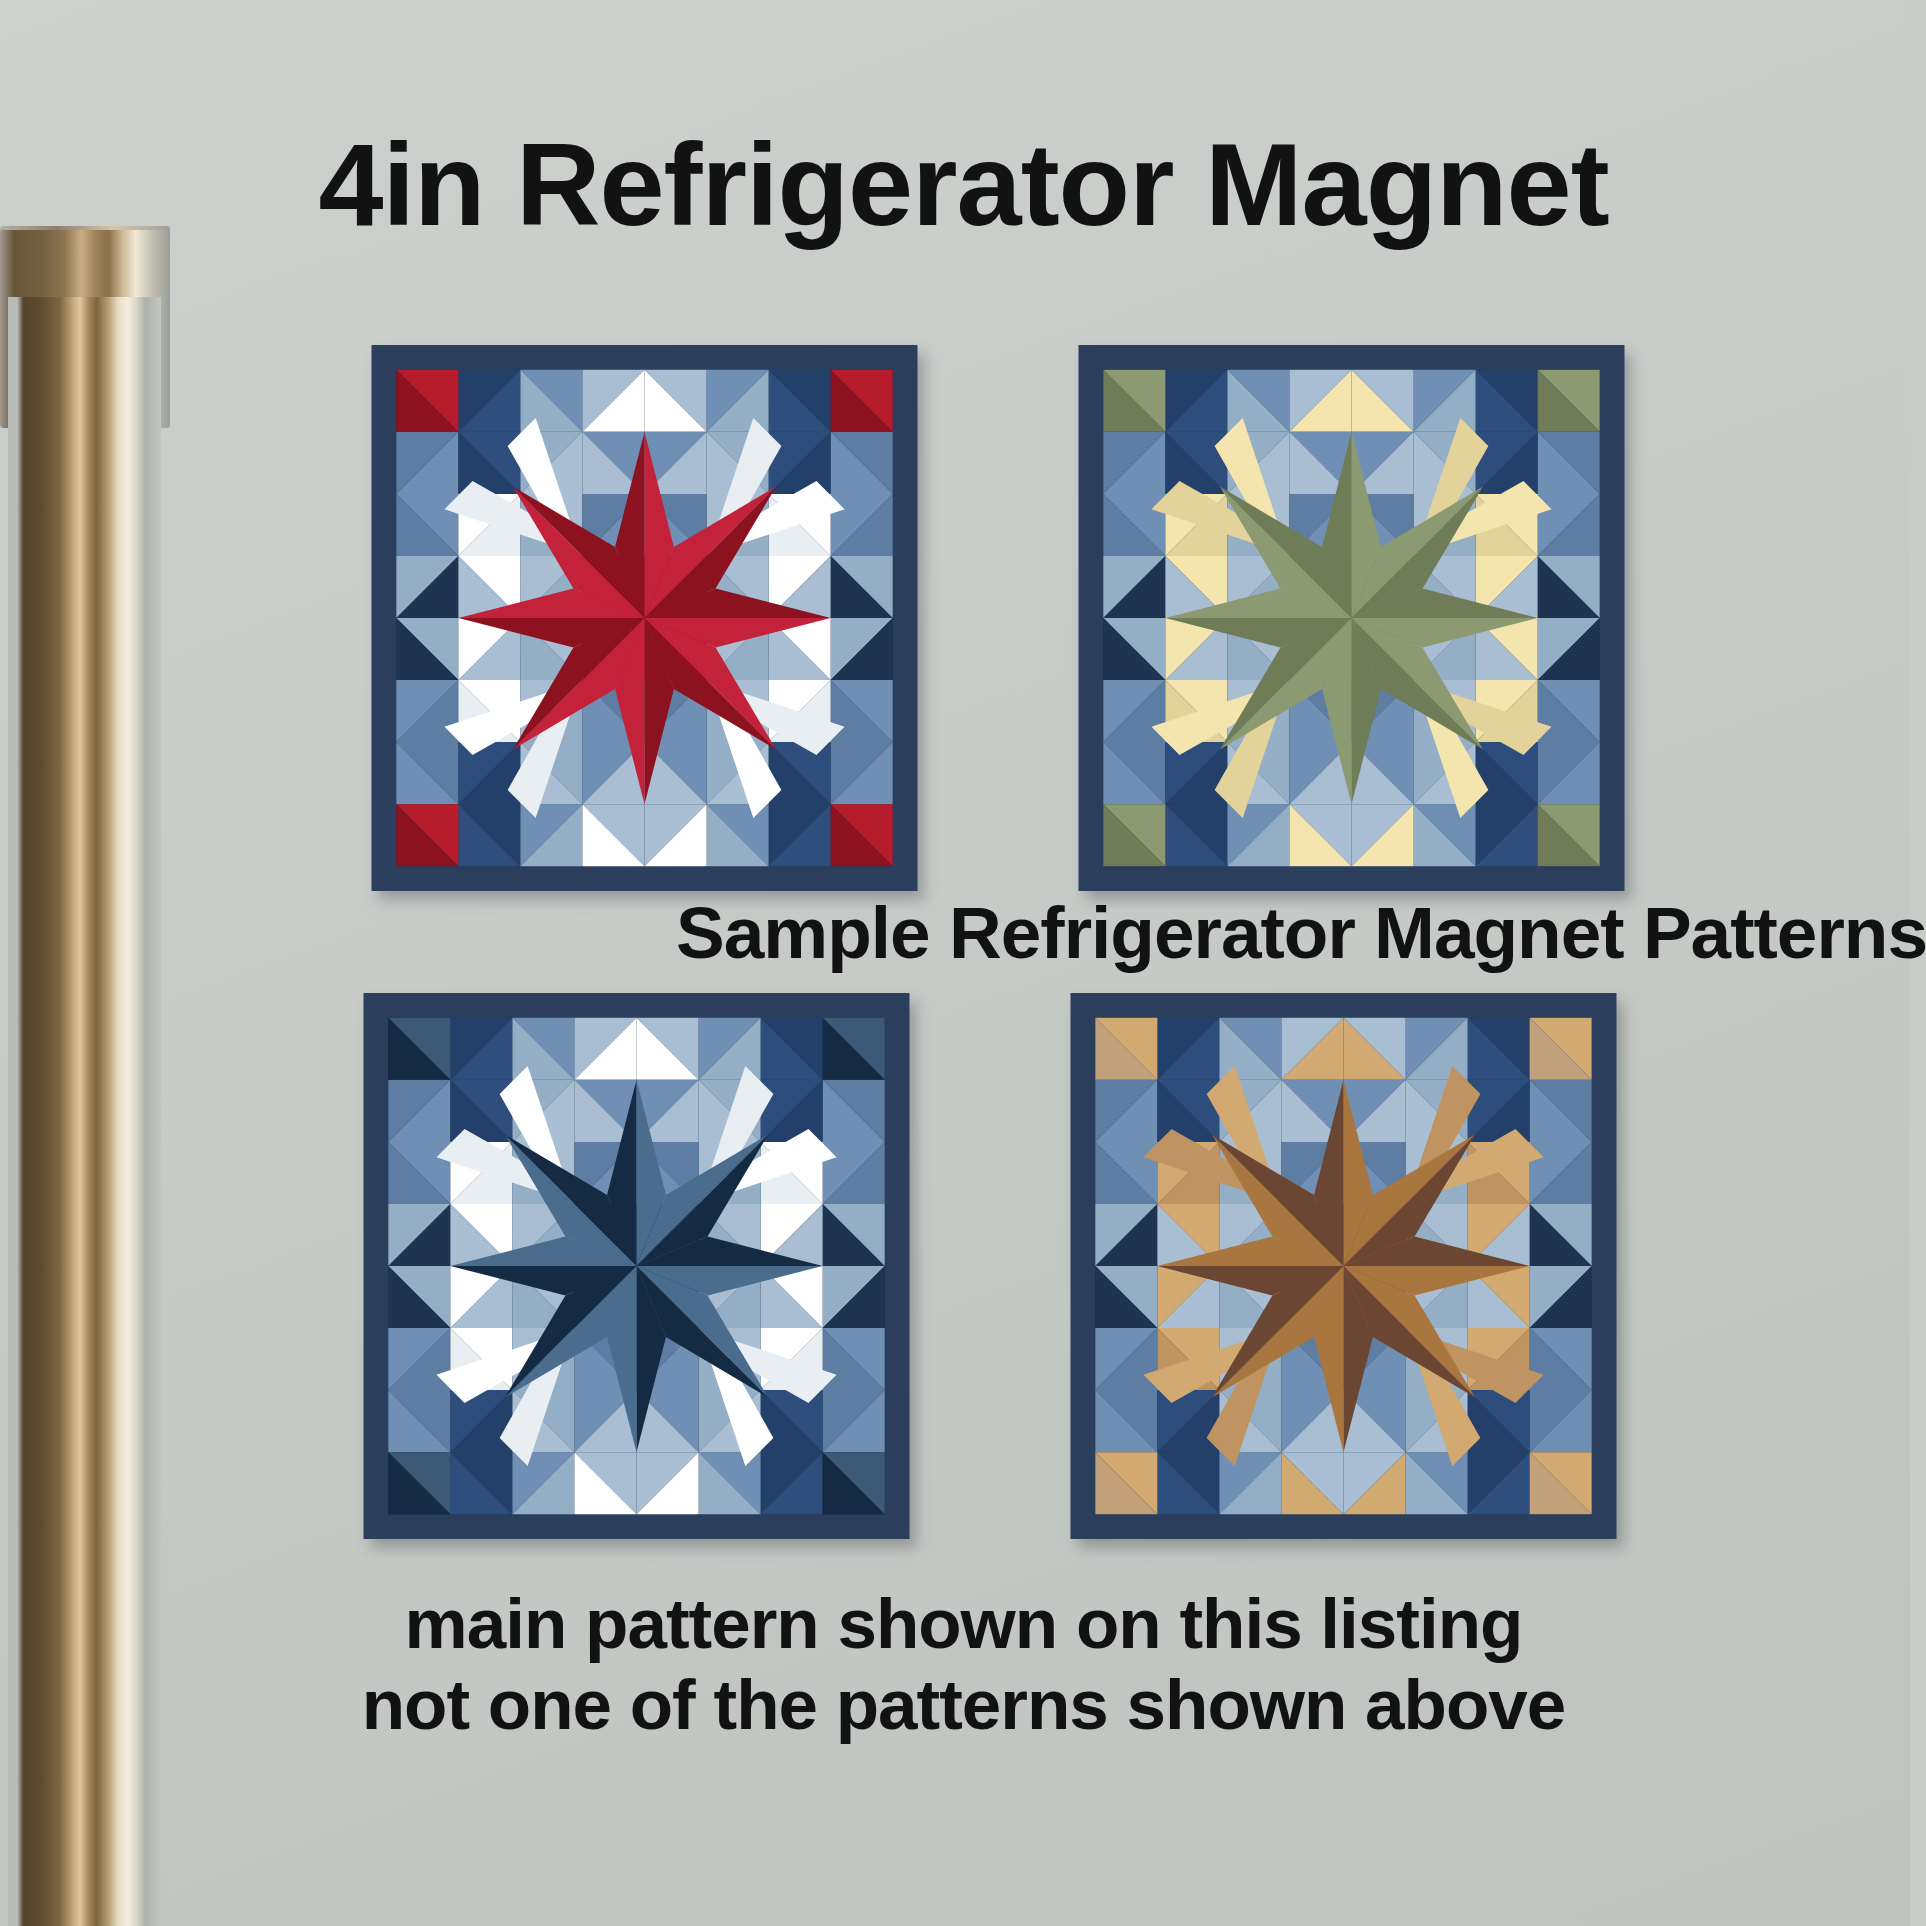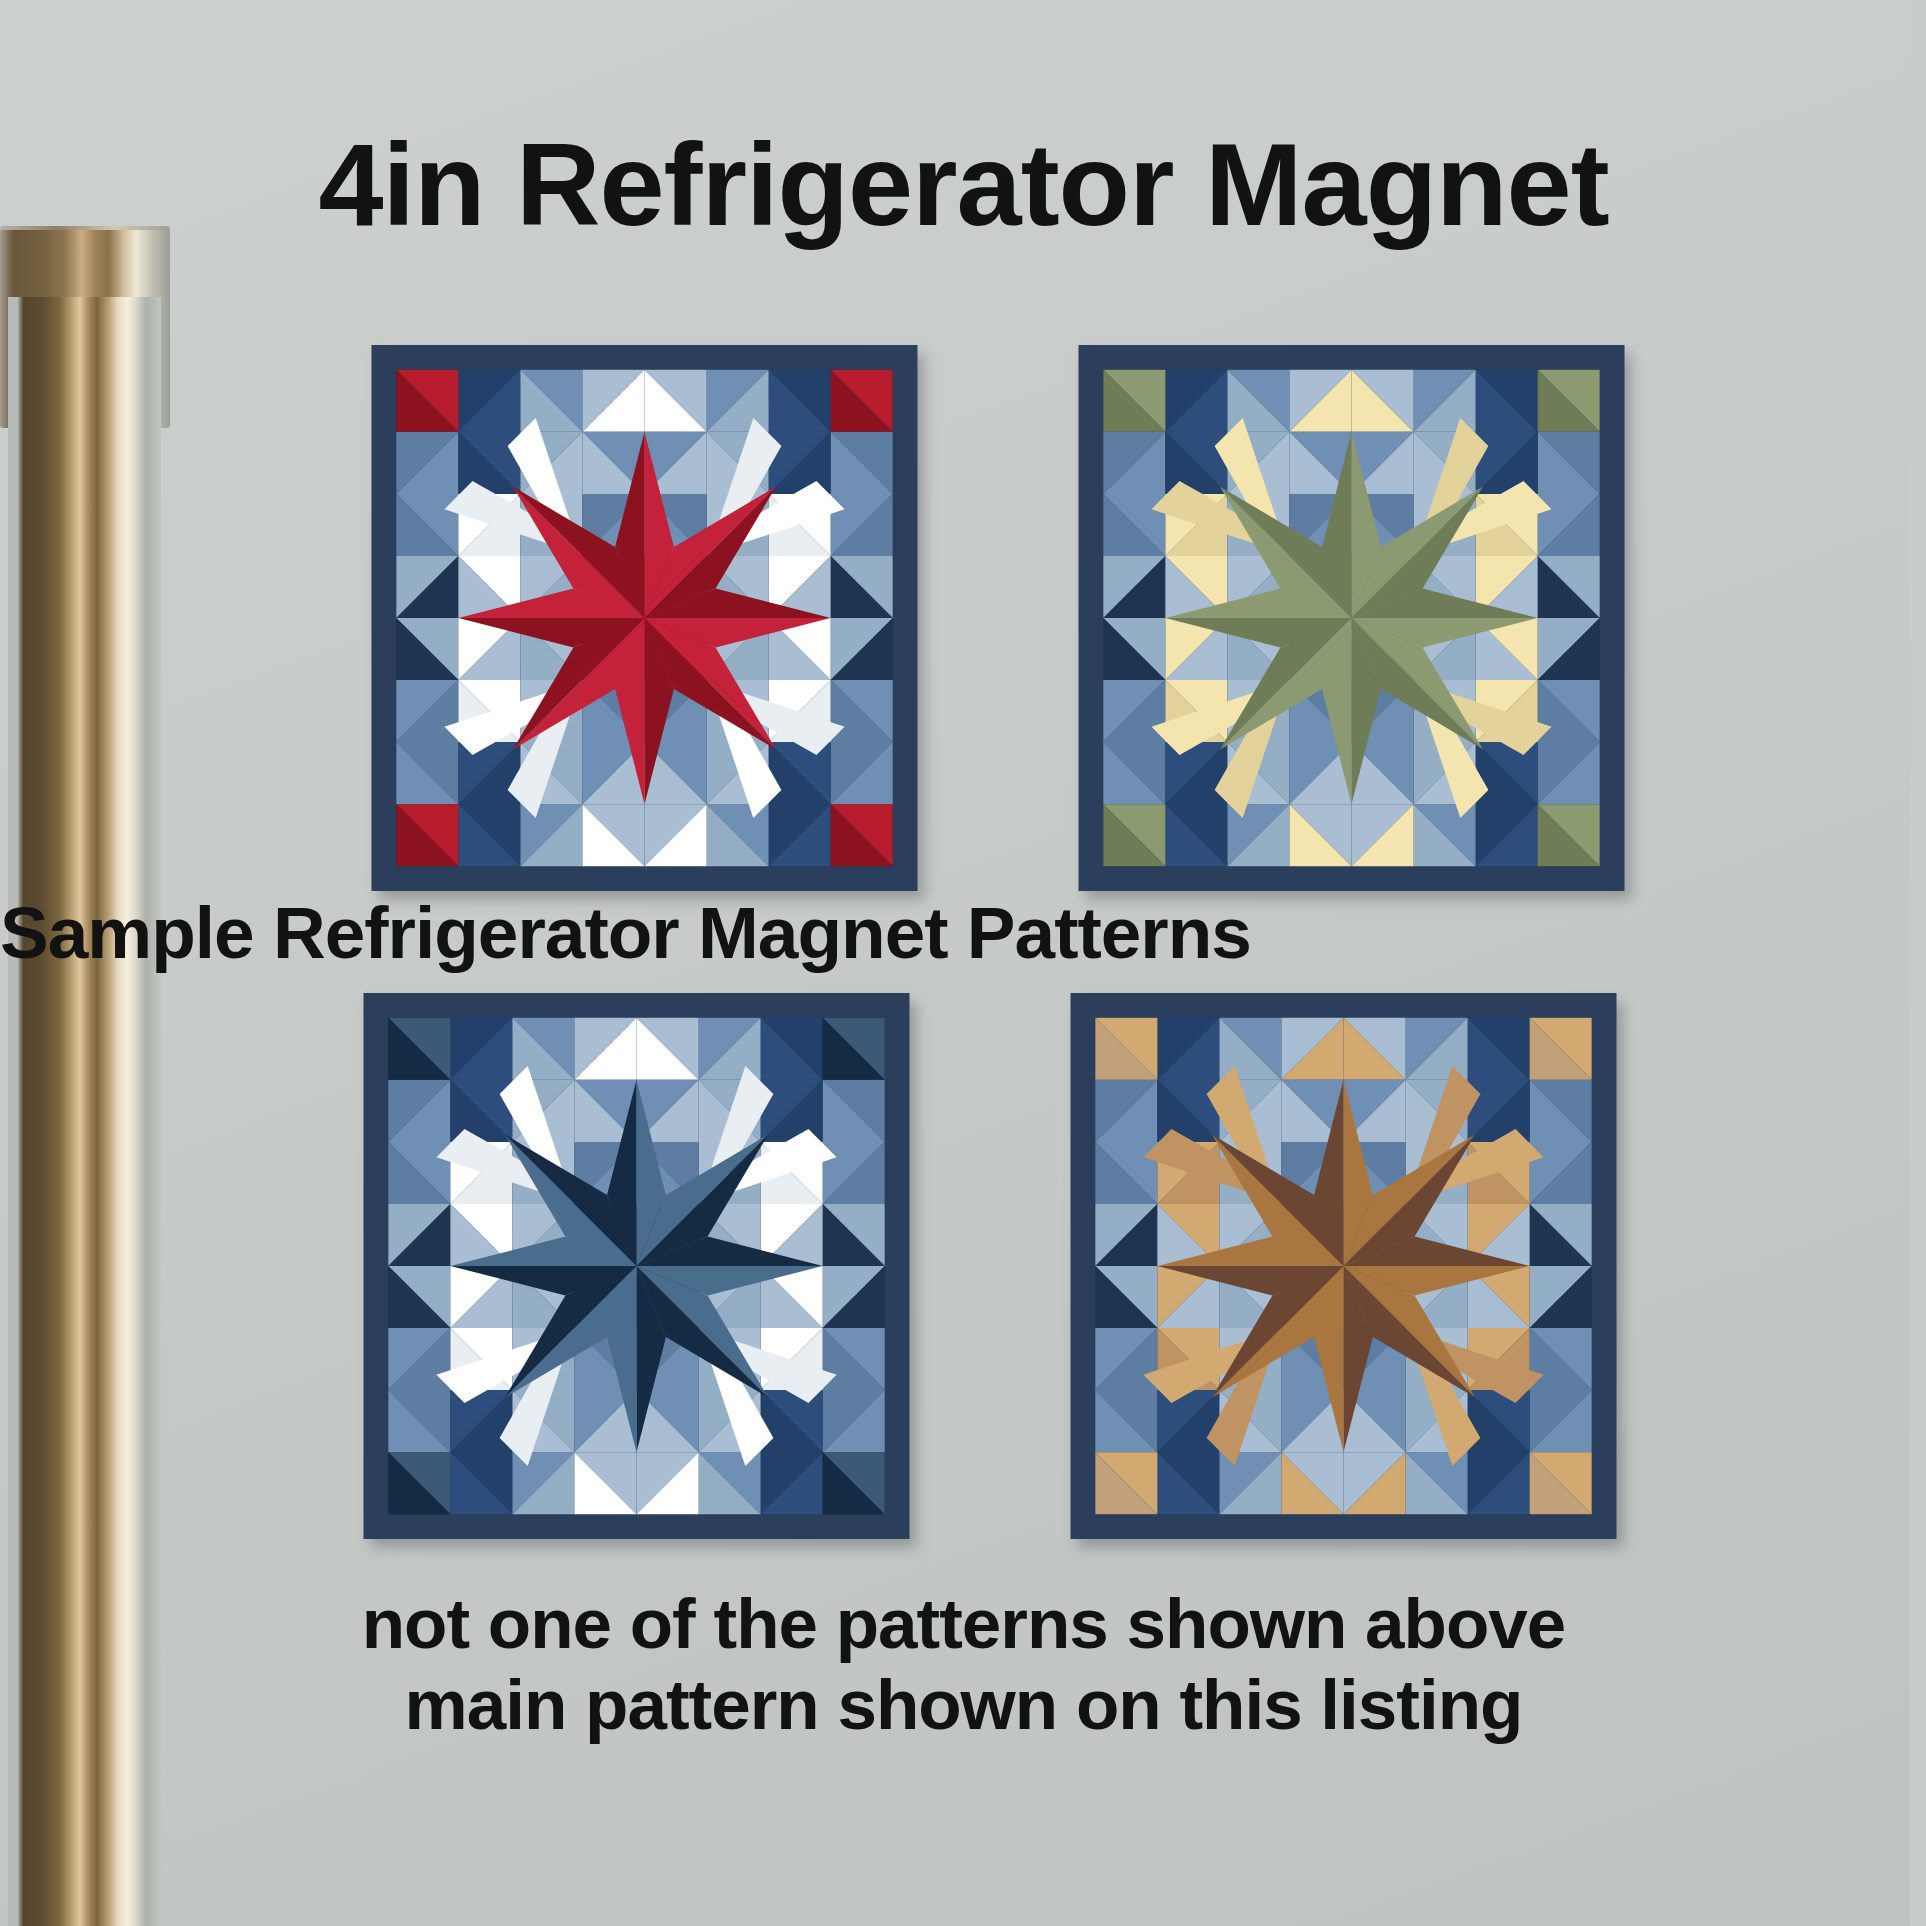--- a/index.html
+++ b/index.html
@@ -54,21 +54,21 @@
     background:linear-gradient(to right,#b5b1a6,#8c806c,#d3c8ae,#9fa09a);
     border-radius:3px;
   }
   
   .title{
     position:absolute;left:0;top:117px;width:1927px;text-align:center;
     font-size:117px;font-weight:700;color:#121212;letter-spacing:-1px;
     white-space:nowrap;
   }
   .midcap{
-    position:absolute;left:0;top:891px;width:1927px;text-align:left;
+    position:absolute;left:0;top:891px;width:1927px;text-align:right;
     font-size:73px;font-weight:700;color:#121212;letter-spacing:-1px;
     white-space:nowrap;
   }
   .bottomtext{
     position:absolute;left:0;top:1584px;width:1927px;text-align:center;
     font-size:71px;font-weight:700;color:#121212;line-height:1.14;
     letter-spacing:-1px;
   }
   
   .block{position:absolute;width:547px;height:546px;
@@ -760,18 +760,18 @@
           <polygon points="87.500,0.000 100.000,12.500 87.500,12.500" fill="#c2a079"></polygon>
           <polygon points="0.000,87.500 12.500,87.500 12.500,100.000" fill="#d3a972"></polygon>
           <polygon points="0.000,87.500 12.500,100.000 0.000,100.000" fill="#c2a079"></polygon>
           <polygon points="87.500,87.500 100.000,87.500 100.000,100.000" fill="#d3a972"></polygon>
           <polygon points="87.500,87.500 100.000,100.000 87.500,100.000" fill="#c2a079"></polygon>
         </g>
       </svg>
     </div>
 
   <div class="bottomtext">
+    <div>main pattern shown on this listing</div>
     <div>not one of the patterns shown above</div>
-    <div>main pattern shown on this listing</div>
   </div>
 
 </div>
 
 
 </body></html>

